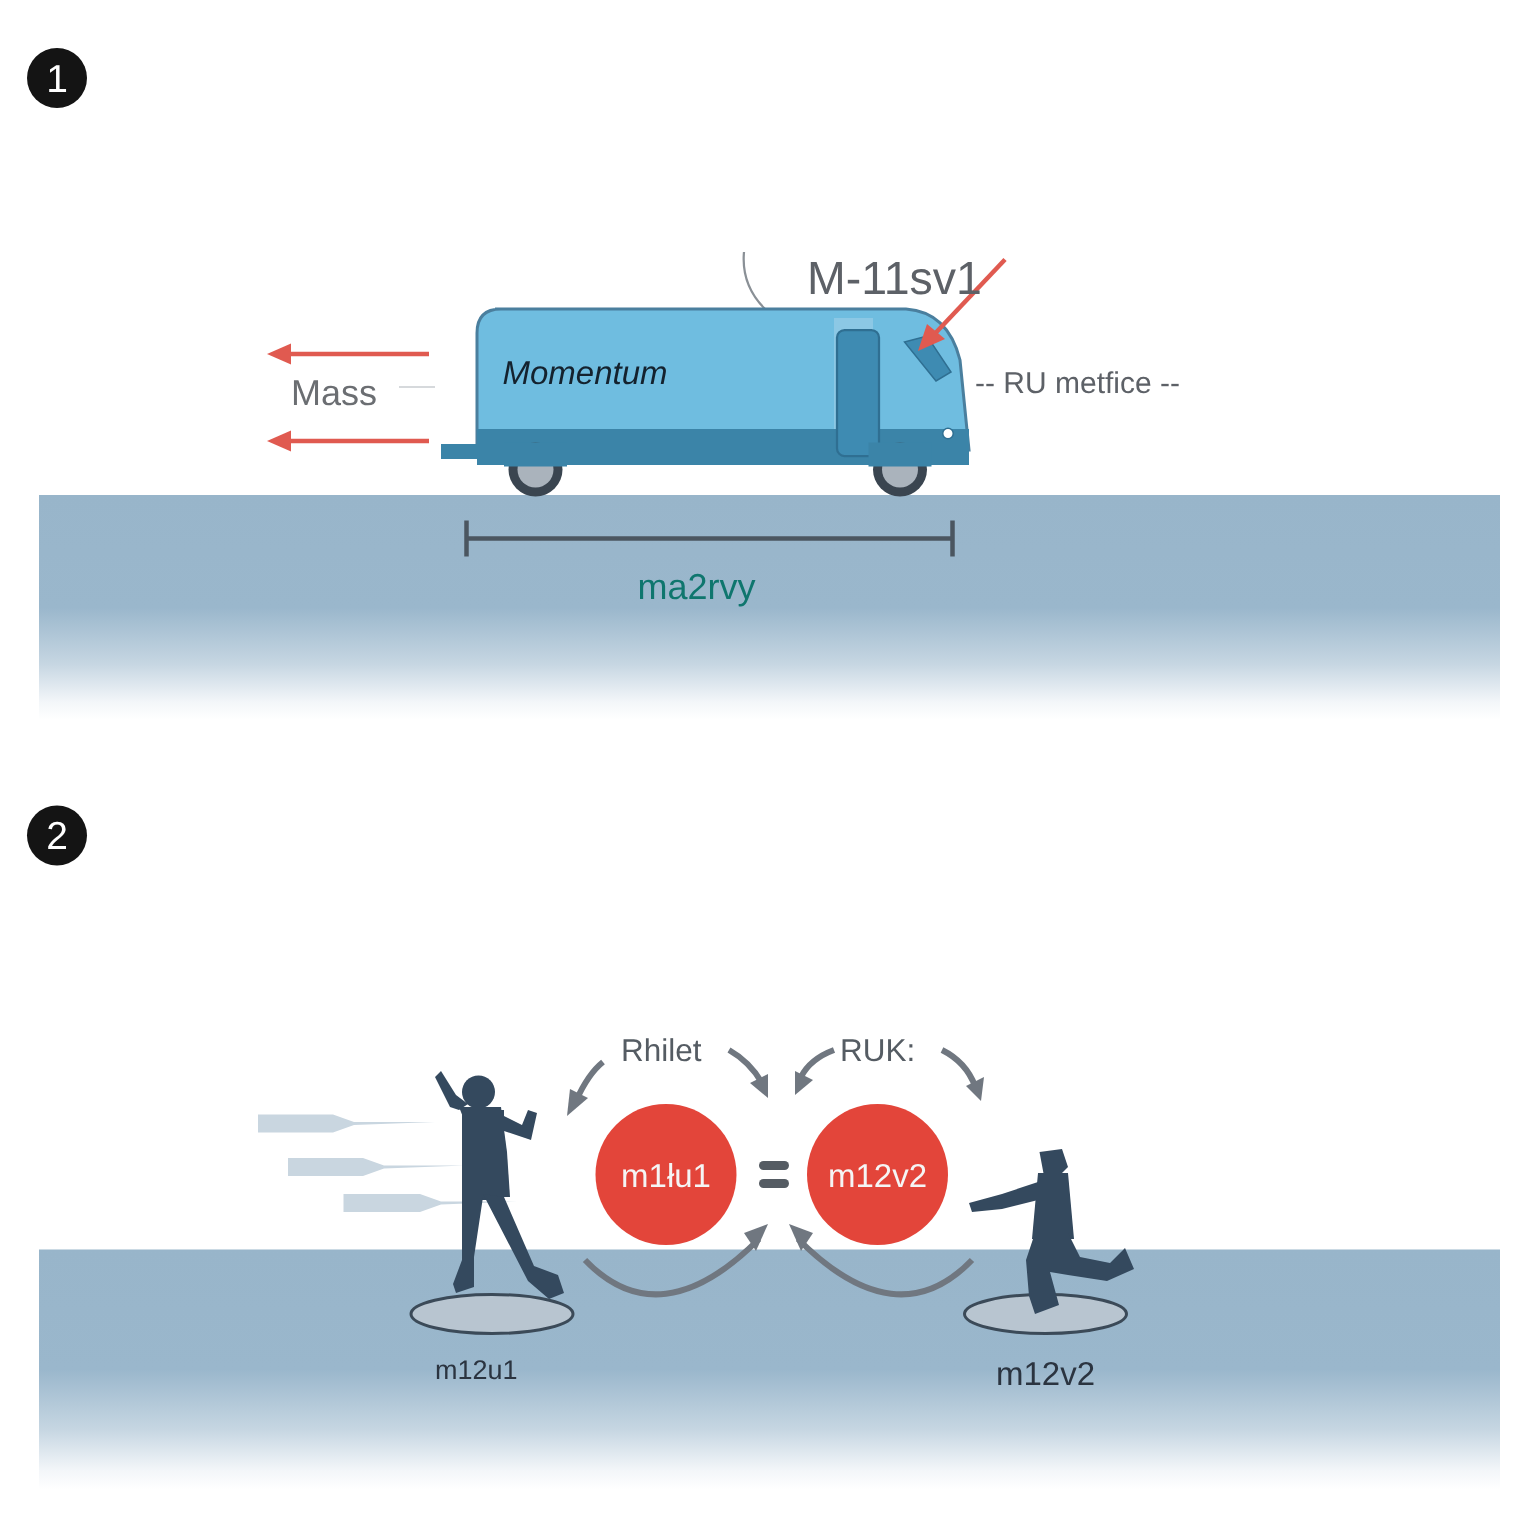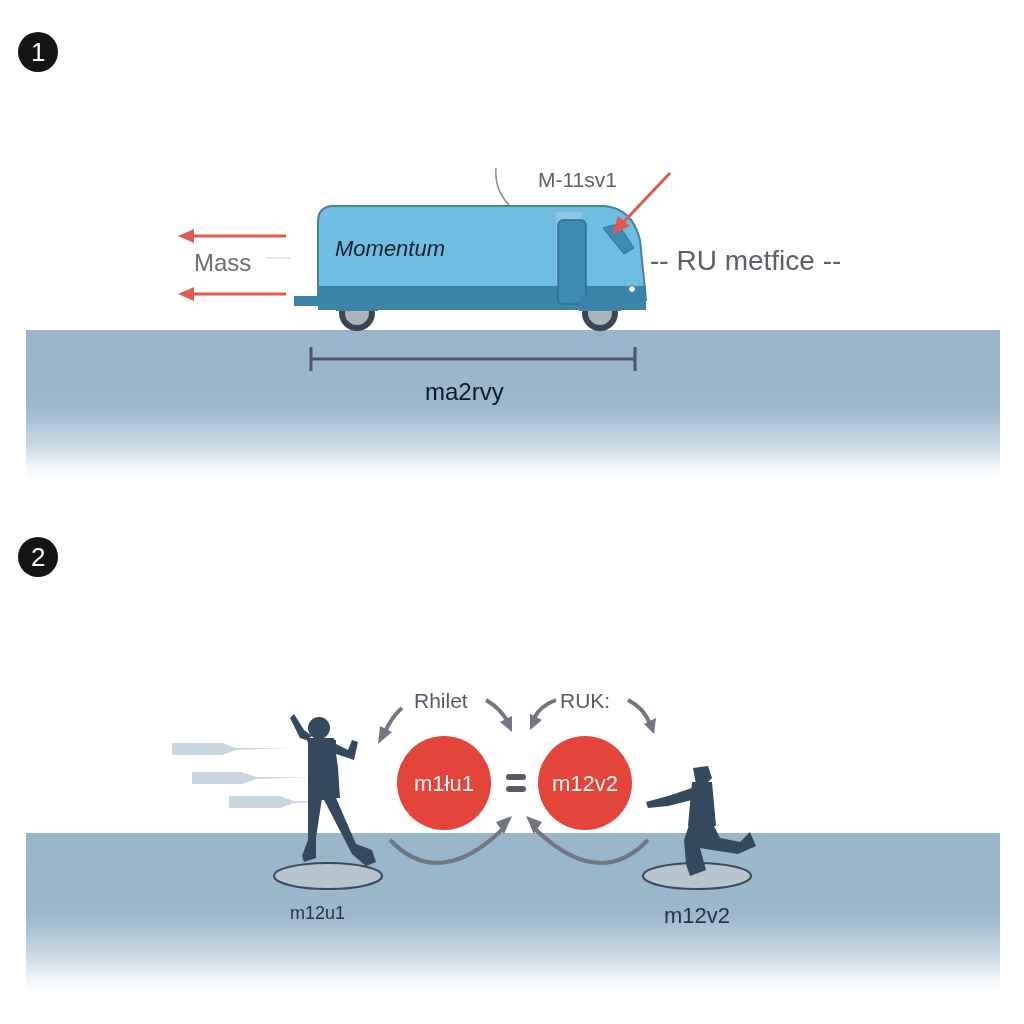--- a/index.html
+++ b/index.html
@@ -82,23 +82,23 @@
 
   <g stroke="#4b5660" stroke-width="3">
     <line x1="311" y1="359" x2="635" y2="359"></line>
     <line x1="311" y1="347" x2="311" y2="371"></line>
     <line x1="635" y1="347" x2="635" y2="371"></line>
   </g>
 </svg>
 
 <div class="label" style="left:194px; top:249px; color:#6b6e72;">Mass</div>
 <div class="label" style="left:335px; top:236px; color:#14222e; font-size:22px;font-style:italic;">Momentum</div>
-<div class="label" style="left:538px; top:168px; color:#5d6167; font-size:21px;">M-11sv1</div>
-<div class="label" style="left:650px; top:245px; color:#5d6167; font-size:28px;">-- RU metfice --</div>
-<div class="label" style="left:425px; top:378px; color:#0f172a; font-size:24px;">ma2rvy</div>
+<div class="label" style="left:538px; top:168px; color:#5d6167; font-size:31px;">M-11sv1</div>
+<div class="label" style="left:650px; top:245px; color:#5d6167; font-size:20px;">-- RU metfice --</div>
+<div class="label" style="left:425px; top:378px; color:#0f766e; font-size:24px;">ma2rvy</div>
 
 <div class="section-title" style="left:18px; top:537px;">
   <span class="num-badge">2</span>
 </div>
 
 <div class="ground" style="top:833px; height:160px;"></div>
 
 <svg class="abs" style="left:0; top:600px;" width="1024" height="400">
 
   <g fill="#c9d6e0">

